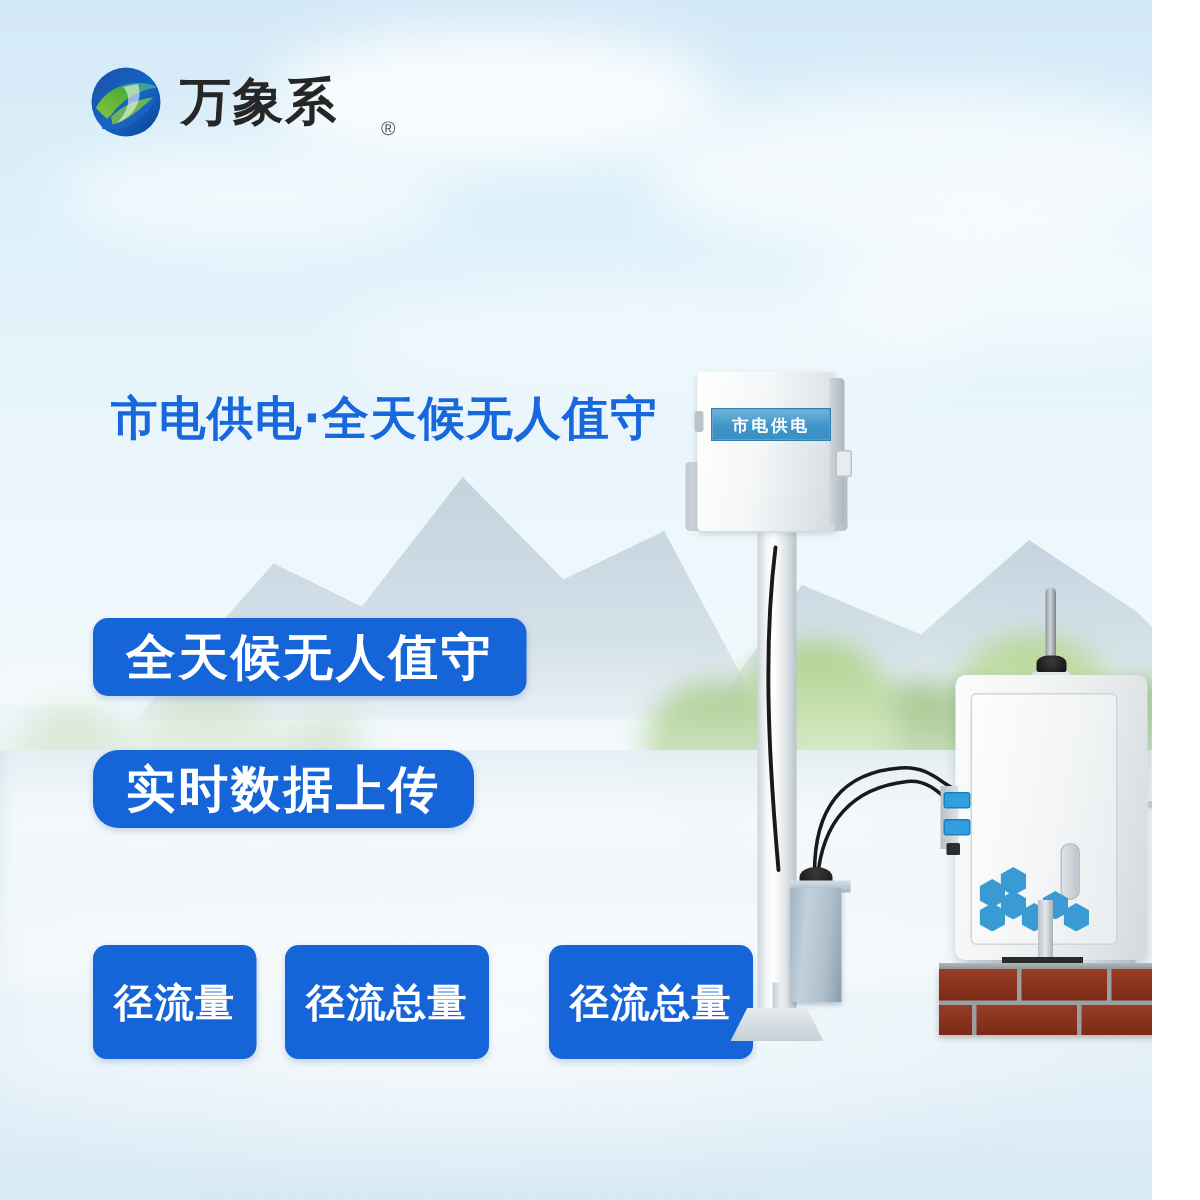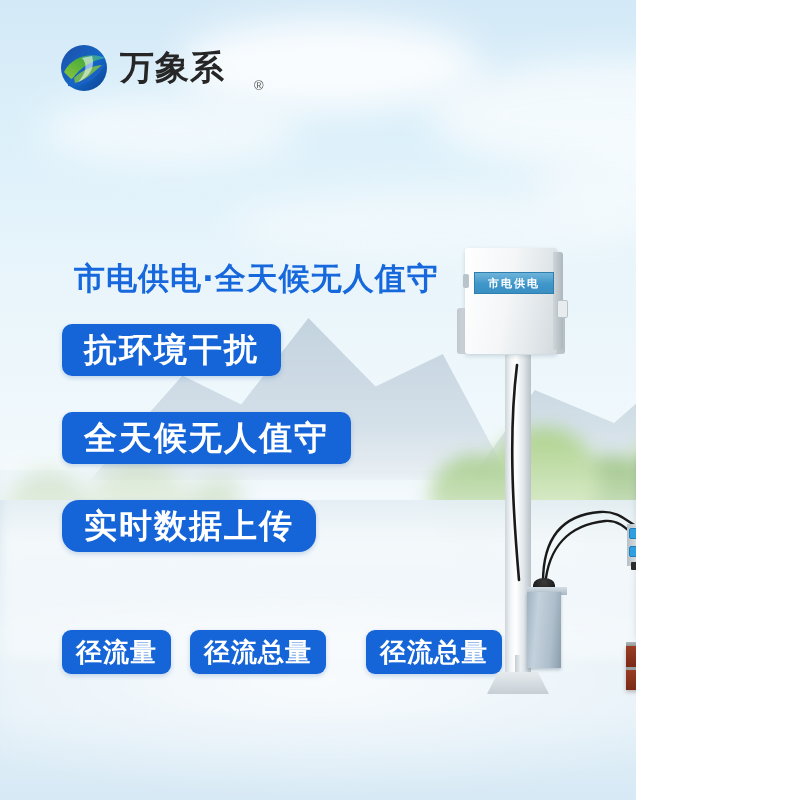--- a/index.html
+++ b/index.html
@@ -1,21 +1,21 @@
 <!DOCTYPE html>
 <html><head>
 <meta charset="utf-8">
 <style>
   html,body{margin:0;padding:0;}
   body{
     width:800px;height:800px;overflow:hidden;
     font-family:"Liberation Sans","DejaVu Sans",sans-serif;
   }
   #poster{
-    position:relative;width:636px;height:800px;overflow:hidden;
+    position:relative;width:768px;height:800px;overflow:hidden;
     background:#eaf4fb;
   }
 
   
   .sky{
     position:absolute;left:0;top:0;width:800px;height:470px;
     background:linear-gradient(180deg,#d4e9f7 0%, #dcf0fa 28%, #e9f5fb 60%, #f2f9fc 100%);
   }
   .cloud{
     position:absolute;border-radius:50%;
@@ -113,21 +113,21 @@
     box-shadow:0 2px 5px rgba(20,80,170,.22);
   }
   .pill-big{height:52px;font-size:33px;padding:0 22px;left:62px;}
   .p1{top:324px;}
   .p2{top:412px;}
   .p3{top:500px;border-radius:17px;}
 
   .tag{
     position:absolute;top:630px;height:44px;background:#1565d8;color:#fff;
     border-radius:9px;font-size:26px;font-weight:bold;letter-spacing:1px;
-    display:flex;align-items:center;justify-content:center;padding:0 14px;
+    display:flex;align-items:center;justify-content:center;padding:16px 14px;
     font-family:"DejaVu Sans",sans-serif;
     box-shadow:0 2px 5px rgba(20,80,170,.22);
   }
   .t1{left:62px;}
   .t2{left:190px;}
   .t3{left:366px;}
 
   
   .pole{
     position:absolute;left:505px;top:355px;width:26px;height:330px;
@@ -327,21 +327,20 @@
         <path d="M16 36 C24 28, 34 24, 44 23 C34 32, 26 39, 17 41 Z" fill="#7ec143" opacity="0.85"></path>
         <path d="M24 16 C30 22, 28 32, 20 40 C30 36, 38 26, 34 14 Z" fill="#ffffff" opacity="0.55"></path>
       </svg>
     </div>
     <div class="logo-text">万象系</div>
     <span class="logo-reg" style="position:absolute;left:196px;top:36px;font-size:13px;color:#555;">®</span>
   </div>
 
   <div class="subtitle">市电供电·全天候无人值守</div>
 
-  <div class="pill pill-big p1">抗环境干扰</div>
   <div class="pill pill-big p2">全天候无人值守</div>
   <div class="pill pill-big p3">实时数据上传</div>
 
   <div class="tag t1">径流量</div>
   <div class="tag t2">径流总量</div>
   <div class="tag t3">径流总量</div>
 
   <div class="pole"></div>
   <div class="pole-rib"></div>
   <div class="pole-base"></div>

